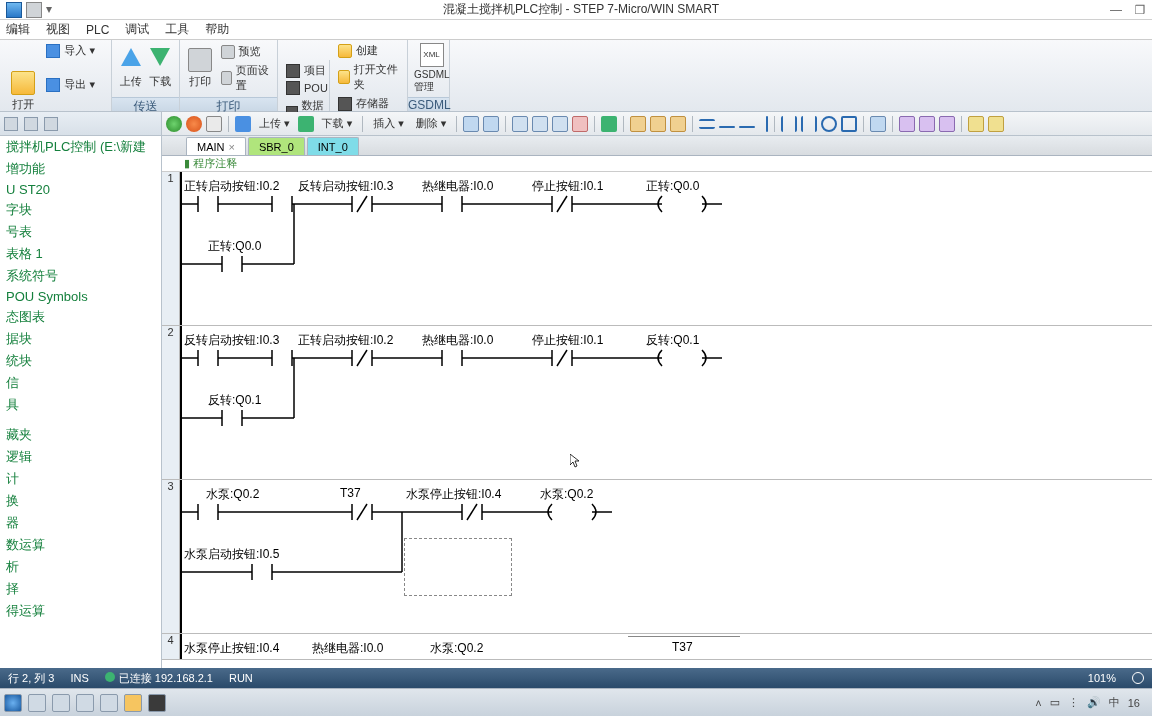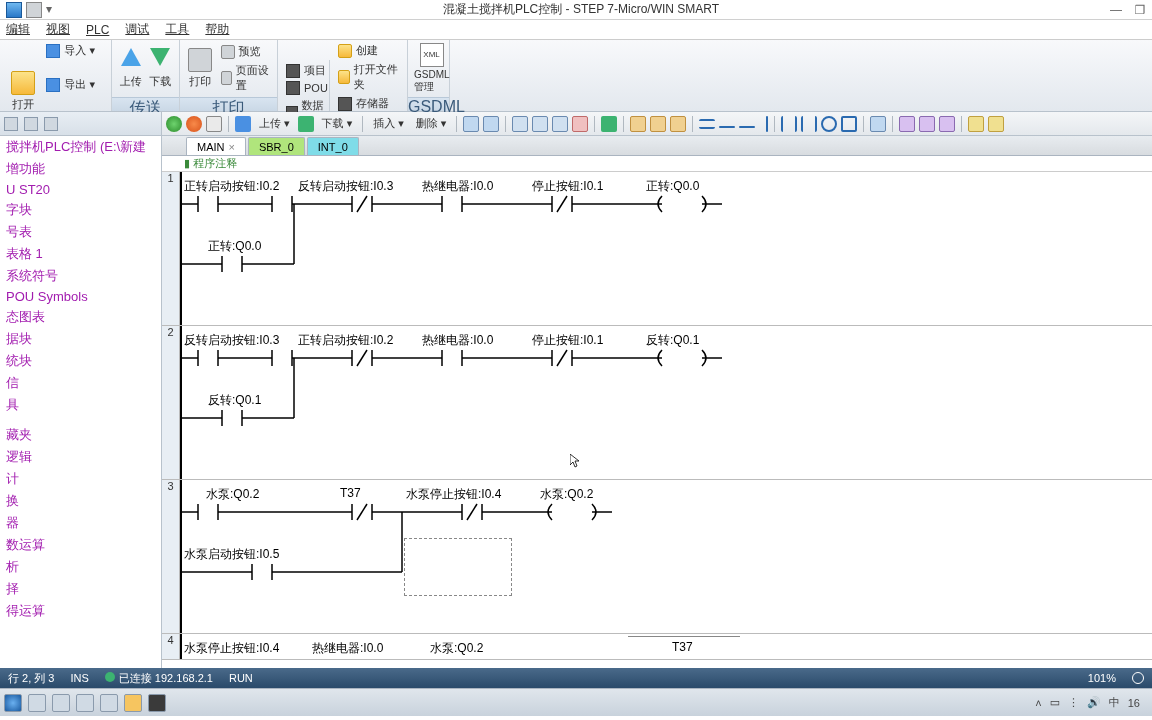--- a/index.html
+++ b/index.html
@@ -2,44 +2,44 @@
 <html><head>
 <meta charset="utf-8">
 <style>
 * { margin: 0; padding: 0; box-sizing: border-box; font-family: "Microsoft YaHei", Arial, sans-serif; }
 body { width: 1152px; height: 720px; background: #fff; overflow: hidden; font-size: 12px; }
 .titlebar { height: 20px; background: #fff; border-bottom: 1px solid #d0d0d0; display: flex; align-items: center; }
 .titlebar .qat { display: flex; gap: 4px; padding: 0 6px; }
 .titlebar .qat .ic { width: 16px; height: 16px; display:inline-block; }
 .titlebar .title { flex: 1; text-align: center; color: #333; }
 .titlebar .wbtn { width: 24px; text-align: center; color: #666; }
-.menubar { height: 20px; background: #fff; border-bottom: 1px solid #ccc; display: flex; align-items: center; padding: 0 6px; gap: 16px; color: #333; text-decoration: underline; }
+.menubar { height: 20px; background: #fff; border-bottom: 1px solid #ccc; display: flex; align-items: center; padding: 0 6px; gap: 16px; color: #333; }
 .ribbon { height: 72px; background: linear-gradient(#f8f9fb,#e3e8ee); border-bottom: 1px solid #b8c2cc; display: flex; }
 .rgroup { border-right: 1px solid #c8d0d8; display: flex; flex-direction: column; }
 .rgroup .row { flex: 1; display: flex; align-items: center; padding: 2px 6px; gap: 4px; }
-.rgroup .lbl { height: 14px; text-align: center; color: #3a5a7a; font-size: 16px; background: linear-gradient(#d8e4f0,#cad8e6); border-top: 1px solid #b8c8d8; }
+.rgroup .lbl { height: 14px; text-align: center; color: #3a5a7a; font-size: 12px; background: linear-gradient(#d8e4f0,#cad8e6); border-top: 1px solid #b8c8d8; }
 .bigbtn { display: flex; flex-direction: column; align-items: center; width: 36px; font-size: 11px; color: #333; }
 .bigbtn .bic { width: 24px; height: 24px; margin-bottom: 2px; }
 .smbtn { display: flex; align-items: center; gap: 4px; font-size: 11px; color: #333; padding: 1px 2px; }
 .smbtn .sic { width: 14px; height: 14px; }
 .ic-fold { background: linear-gradient(#fce38a,#f6b93b); border:1px solid #d4a017; border-radius:2px; }
 .ic-dl { background: #4a90e2; border:1px solid #2a70c2; }
 .ic-up-arrow { width:0;height:0;border-left:10px solid transparent;border-right:10px solid transparent;border-bottom:18px solid #4aa3e8; }
 .ic-dn-arrow { width:0;height:0;border-left:10px solid transparent;border-right:10px solid transparent;border-top:18px solid #3cb371; }
 .ic-print { background: #d0d4d8; border:1px solid #888; border-radius:2px; }
 .ic-chip { background: #555; border:1px solid #333; }
 .toolbar2 { height: 24px; background: linear-gradient(#f4f6f8,#e4e8ec); border-bottom: 1px solid #b8c2cc; display: flex; align-items: center; padding: 0 4px; gap: 4px; }
 .tb-ic { width: 16px; height: 16px; display:inline-block; border-radius:2px; }
 .tb-sep { width:1px; height:16px; background:#b0b8c0; margin: 0 2px;}
 .tb-txt { font-size: 11px; color: #333; padding: 0 4px; }
 .body-row { display: flex; height: 556px; }
 .sidebar { width: 162px; border-right: 1px solid #b8c2cc; background: #f8f9fa; display: flex; flex-direction: column; }
 .sidebar-head { height: 24px; background: linear-gradient(#e8eef4,#d8e0e8); border-bottom: 1px solid #b8c2cc; display:flex; align-items:center; padding:0 4px; gap:6px; }
 .sbh-ic { width:14px; height:14px; }
-.tree { flex:1; overflow:hidden; background:#fff; font-size: 13px; color:#a21caf; }
+.tree { flex:1; overflow:hidden; background:#fff; font-size: 13px; color:#15803d; }
 .tree .item { padding: 2px 6px; white-space: nowrap; }
 .main { flex: 1; display: flex; flex-direction: column; background:#fff; position:relative;}
 .tabs { height: 20px; display:flex; align-items:flex-end; padding-left: 24px; background: linear-gradient(#e8ecf0,#d8dce0); border-bottom:1px solid #aab4c0;}
 .tab { height: 18px; padding: 0 10px; border:1px solid #aab4c0; border-bottom:none; margin-right:2px; border-radius: 2px 2px 0 0; font-size:11px; display:flex;align-items:center; gap:4px;}
 .tab.active { background:#fff; }
 .tab.sbr { background:#b0e57c; }
 .tab.int { background:#7fdce8; }
 .comment-row { height: 16px; border-bottom:1px solid #ccc; font-size:11px; color:#3a8a3a; padding-left: 22px; display:flex;align-items:center;}
 .ladder-area { flex:1; position:relative; overflow:hidden; background:#fff;}
 .rung { position:relative; border-bottom: 1px solid #bbb; }

